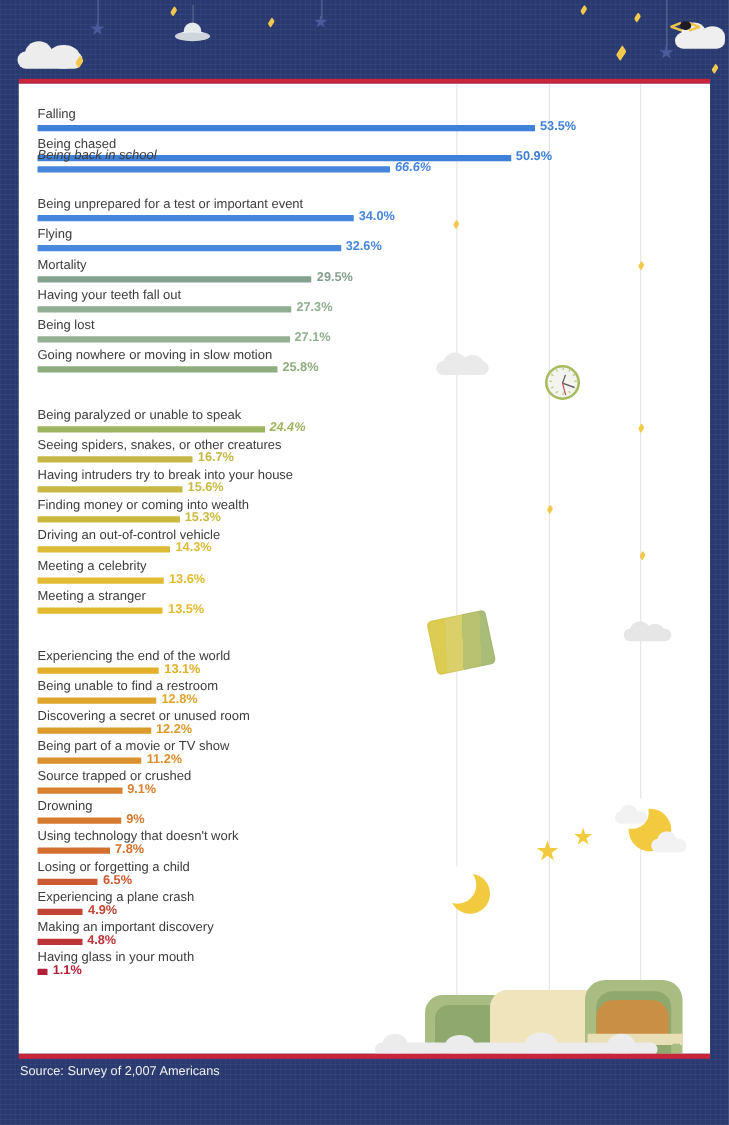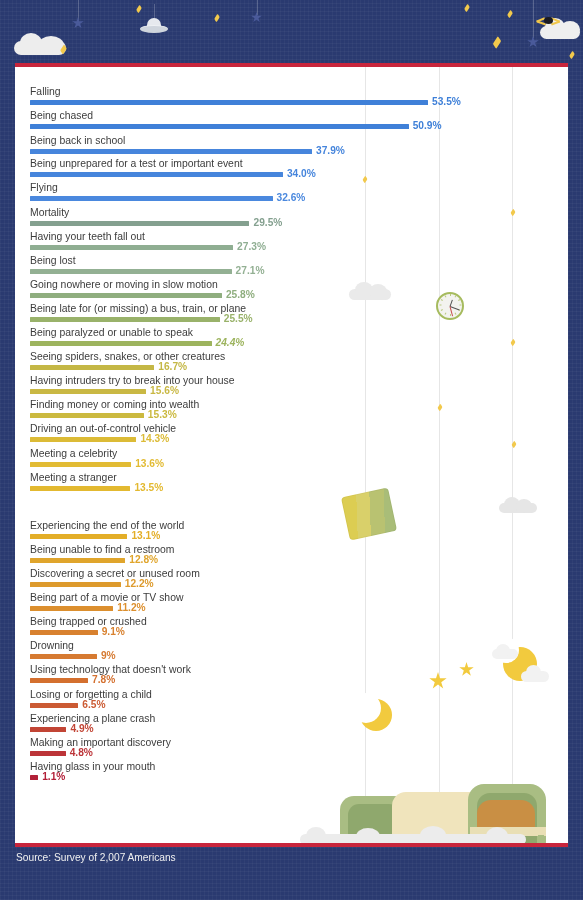--- a/index.html
+++ b/index.html
@@ -342,24 +342,24 @@
         <div class="row" style="top: 19px; height: 24.1px;">
           <div class="row-label">Falling</div>
           <div class="bar" style="top: 14px; width: 398.04px; background: rgb(63, 128, 216);"></div>
           <div class="bar-val" style="left: 417.04px; top: 11px; color: rgb(63, 128, 216);">53.5%</div>
         </div>
         <div class="row" style="top: 43.1px; height: 24.1px; padding-left: 44px;">
           <div class="row-label">Being chased</div>
           <div class="bar" style="top: 14px; width: 378.696px; background: rgb(63, 128, 216);"></div>
           <div class="bar-val" style="left: 397.696px; top: 11px; color: rgb(63, 128, 216);">50.9%</div>
         </div>
-        <div class="row" style="top: 68px; height: 24.1px;">
+        <div class="row" style="top: 52px; height: 24.1px; font-style: italic;">
           <div class="row-label">Being back in school</div>
           <div class="bar" style="top: 14px; width: 281.976px; background: rgb(70, 133, 220);"></div>
-          <div class="bar-val" style="left: 300.976px; top: 11px; color: rgb(70, 133, 220);">37.9%</div>
+          <div class="bar-val" style="left: 300.976px; top: 11px; color: rgb(70, 133, 220);">66.6%</div>
         </div>
         <div class="row" style="top: 91.3px; height: 24.1px;">
           <div class="row-label">Being unprepared for a test or important event</div>
           <div class="bar" style="top: 14px; width: 252.96px; background: rgb(70, 133, 220);"></div>
           <div class="bar-val" style="left: 271.96px; top: 11px; color: rgb(70, 133, 220);">34.0%</div>
         </div>
         <div class="row" style="top: 115.4px; height: 24.1px;">
           <div class="row-label">Flying</div>
           <div class="bar" style="top: 14px; width: 242.544px; background: rgb(74, 136, 222);"></div>
           <div class="bar-val" style="left: 261.544px; top: 11px; color: rgb(74, 136, 222);">32.6%</div>
@@ -377,25 +377,20 @@
         <div class="row" style="top: 187.7px; height: 24.1px;">
           <div class="row-label">Being lost</div>
           <div class="bar" style="top: 14px; width: 201.624px; background: rgb(147, 176, 147);"></div>
           <div class="bar-val" style="left: 220.624px; top: 11px; color: rgb(147, 176, 147);">27.1%</div>
         </div>
         <div class="row" style="top: 211.8px; height: 24.1px;">
           <div class="row-label">Going nowhere or moving in slow motion</div>
           <div class="bar" style="top: 14px; width: 191.952px; background: rgb(143, 174, 127);"></div>
           <div class="bar-val" style="left: 210.952px; top: 11px; color: rgb(143, 174, 127);">25.8%</div>
         </div>
-        <div class="row" style="top: 235.9px; height: 24.1px;">
-          <div class="row-label">Being late for (or missing) a bus, train, or plane</div>
-          <div class="bar" style="top: 14px; width: 189.72px; background: rgb(153, 178, 106);"></div>
-          <div class="bar-val" style="left: 208.72px; top: 11px; color: rgb(153, 178, 106);">25.5%</div>
-        </div>
         <div class="row" style="top: 260px; height: 24.1px;">
           <div class="row-label">Being paralyzed or unable to speak</div>
           <div class="bar" style="top: 14px; width: 181.536px; background: rgb(157, 180, 94);"></div>
           <div class="bar-val" style="left: 200.536px; top: 11px; color: rgb(157, 180, 94); font-style: italic;">24.4%</div>
         </div>
         <div class="row" style="top: 284.1px; height: 24.1px;">
           <div class="row-label">Seeing spiders, snakes, or other creatures</div>
           <div class="bar" style="top: 14px; width: 124.248px; background: rgb(196, 183, 69);"></div>
           <div class="bar-val" style="left: 143.248px; top: 11px; color: rgb(196, 183, 69);">16.7%</div>
         </div>
@@ -438,21 +433,21 @@
           <div class="row-label">Discovering a secret or unused room</div>
           <div class="bar" style="top: 14px; width: 90.768px; background: rgb(221, 154, 44);"></div>
           <div class="bar-val" style="left: 109.768px; top: 11px; color: rgb(221, 154, 44); text-align: right;">12.2%</div>
         </div>
         <div class="row" style="top: 525.1px; height: 24.1px;">
           <div class="row-label">Being part of a movie or TV show</div>
           <div class="bar" style="top: 14px; width: 83.328px; background: rgb(220, 143, 46);"></div>
           <div class="bar-val" style="left: 102.328px; top: 11px; color: rgb(220, 143, 46);">11.2%</div>
         </div>
         <div class="row" style="top: 549.2px; height: 24.1px;">
-          <div class="row-label">Being trapped or crushed</div>
+          <div class="row-label">Source trapped or crushed</div>
           <div class="bar" style="top: 14px; width: 67.704px; background: rgb(216, 129, 47);"></div>
           <div class="bar-val" style="left: 86.704px; top: 11px; color: rgb(216, 129, 47);">9.1%</div>
         </div>
         <div class="row" style="top: 573.3px; height: 24.1px;">
           <div class="row-label">Drowning</div>
           <div class="bar" style="top: 14px; width: 66.96px; background: rgb(214, 122, 49);"></div>
           <div class="bar-val" style="left: 85.96px; top: 11px; color: rgb(214, 122, 49);">9%</div>
         </div>
         <div class="row" style="top: 597.4px; height: 24.1px;">
           <div class="row-label">Using technology that doesn't work</div>

